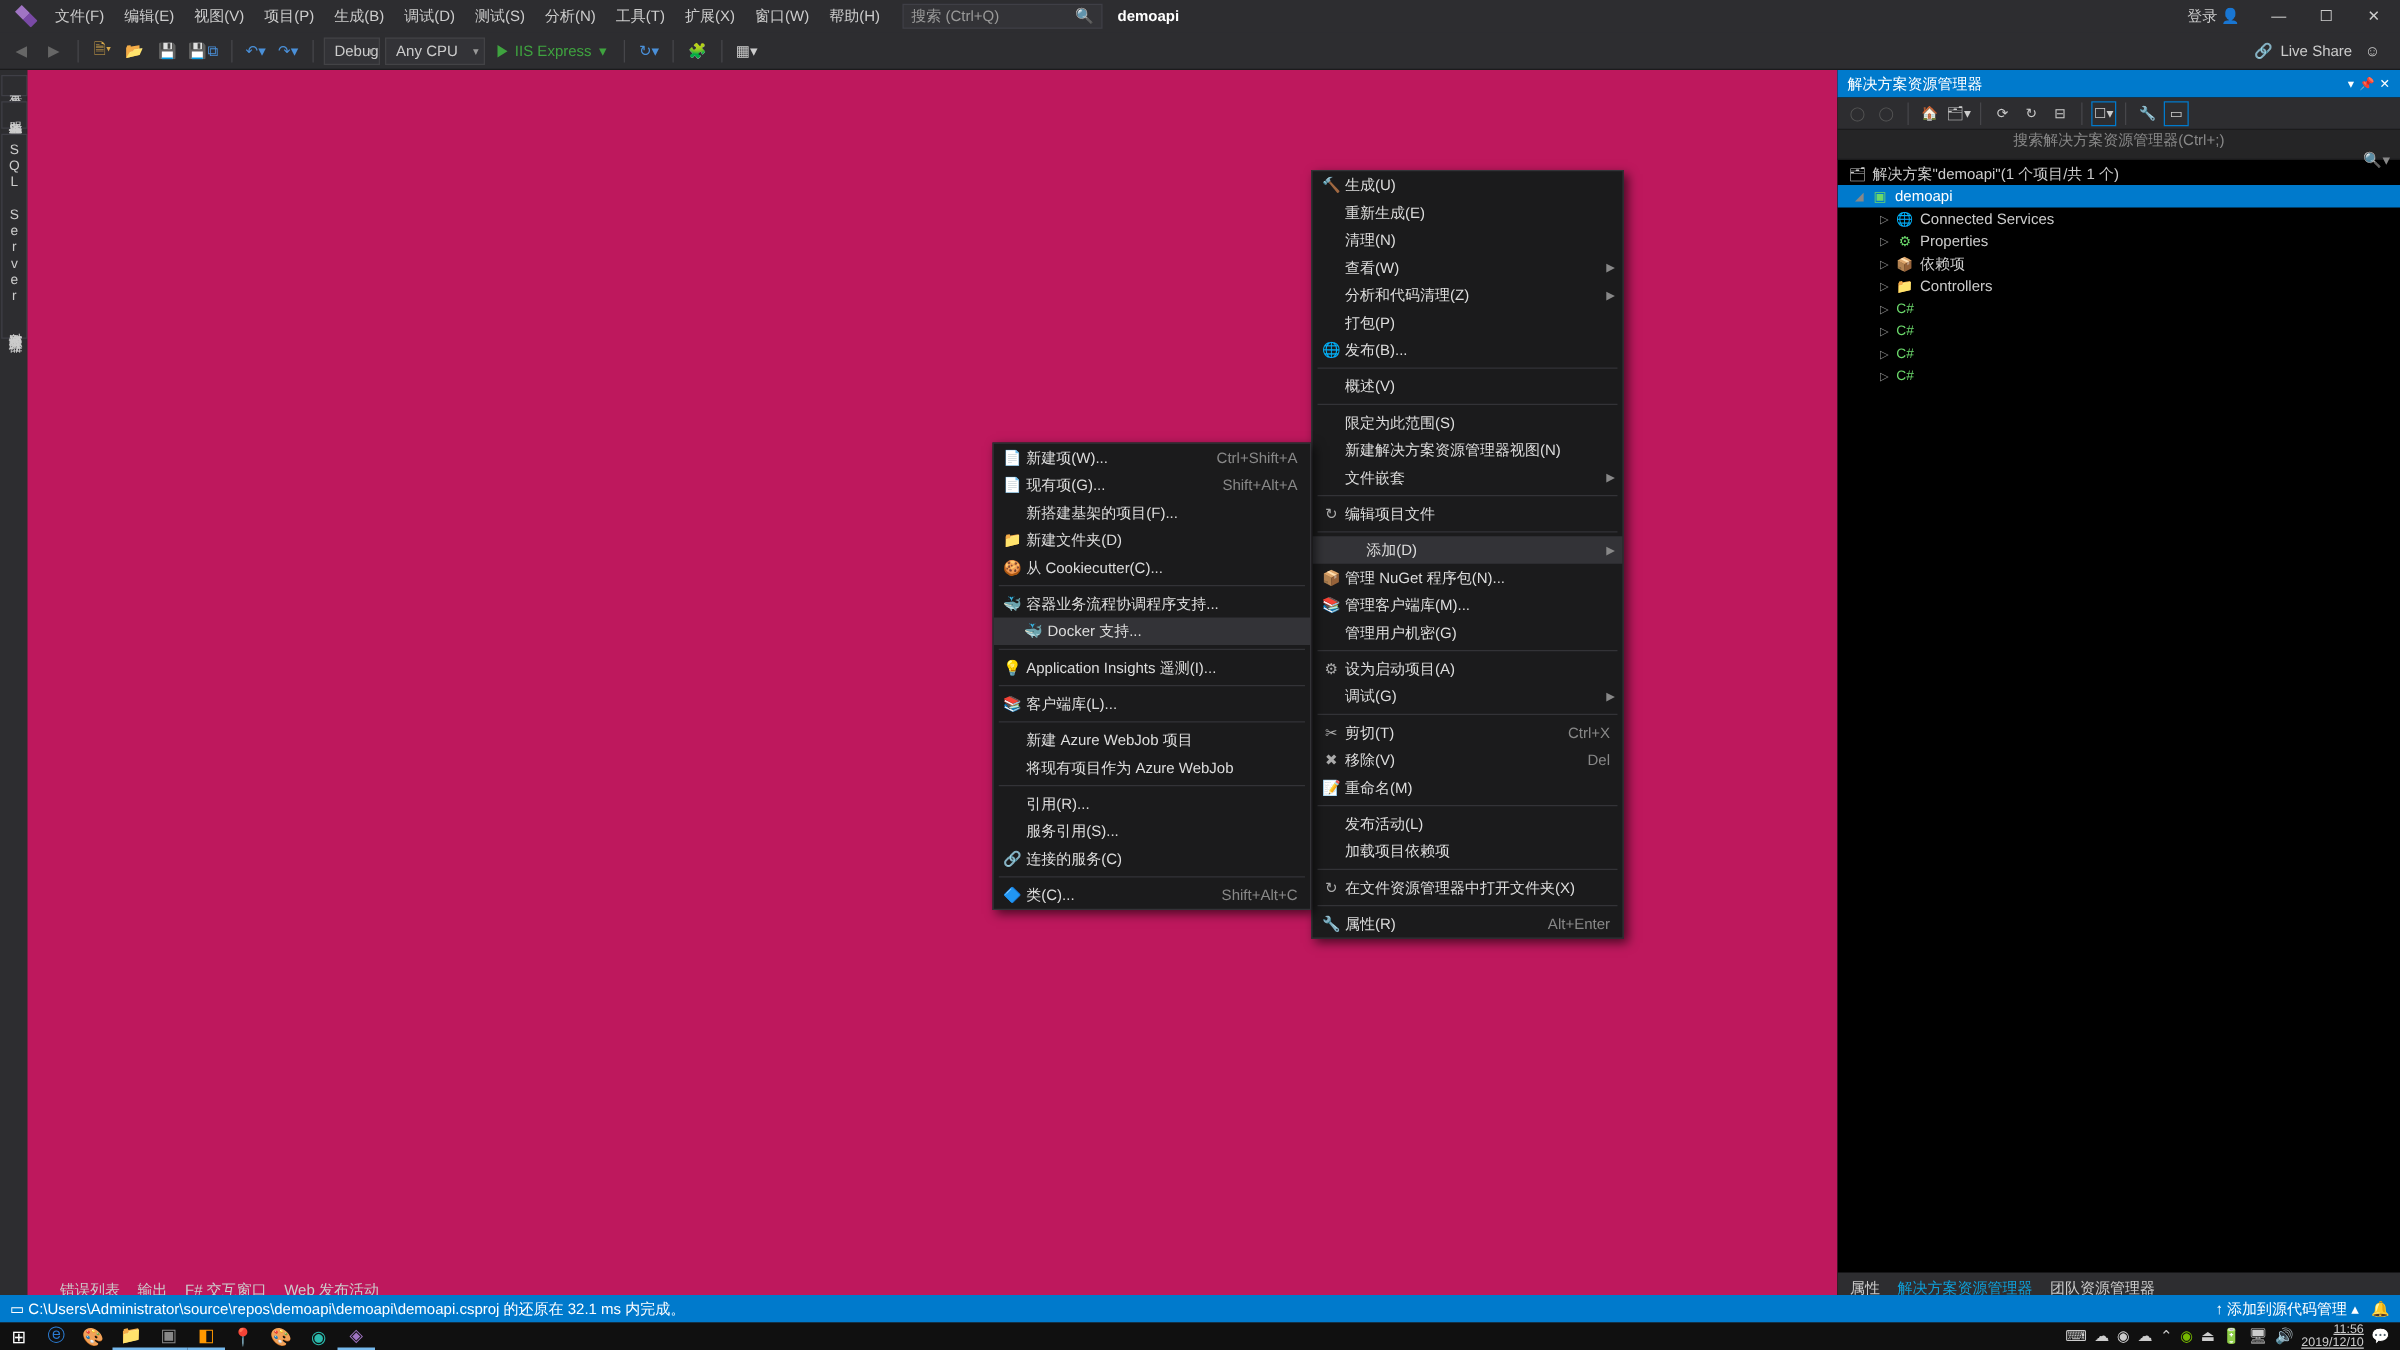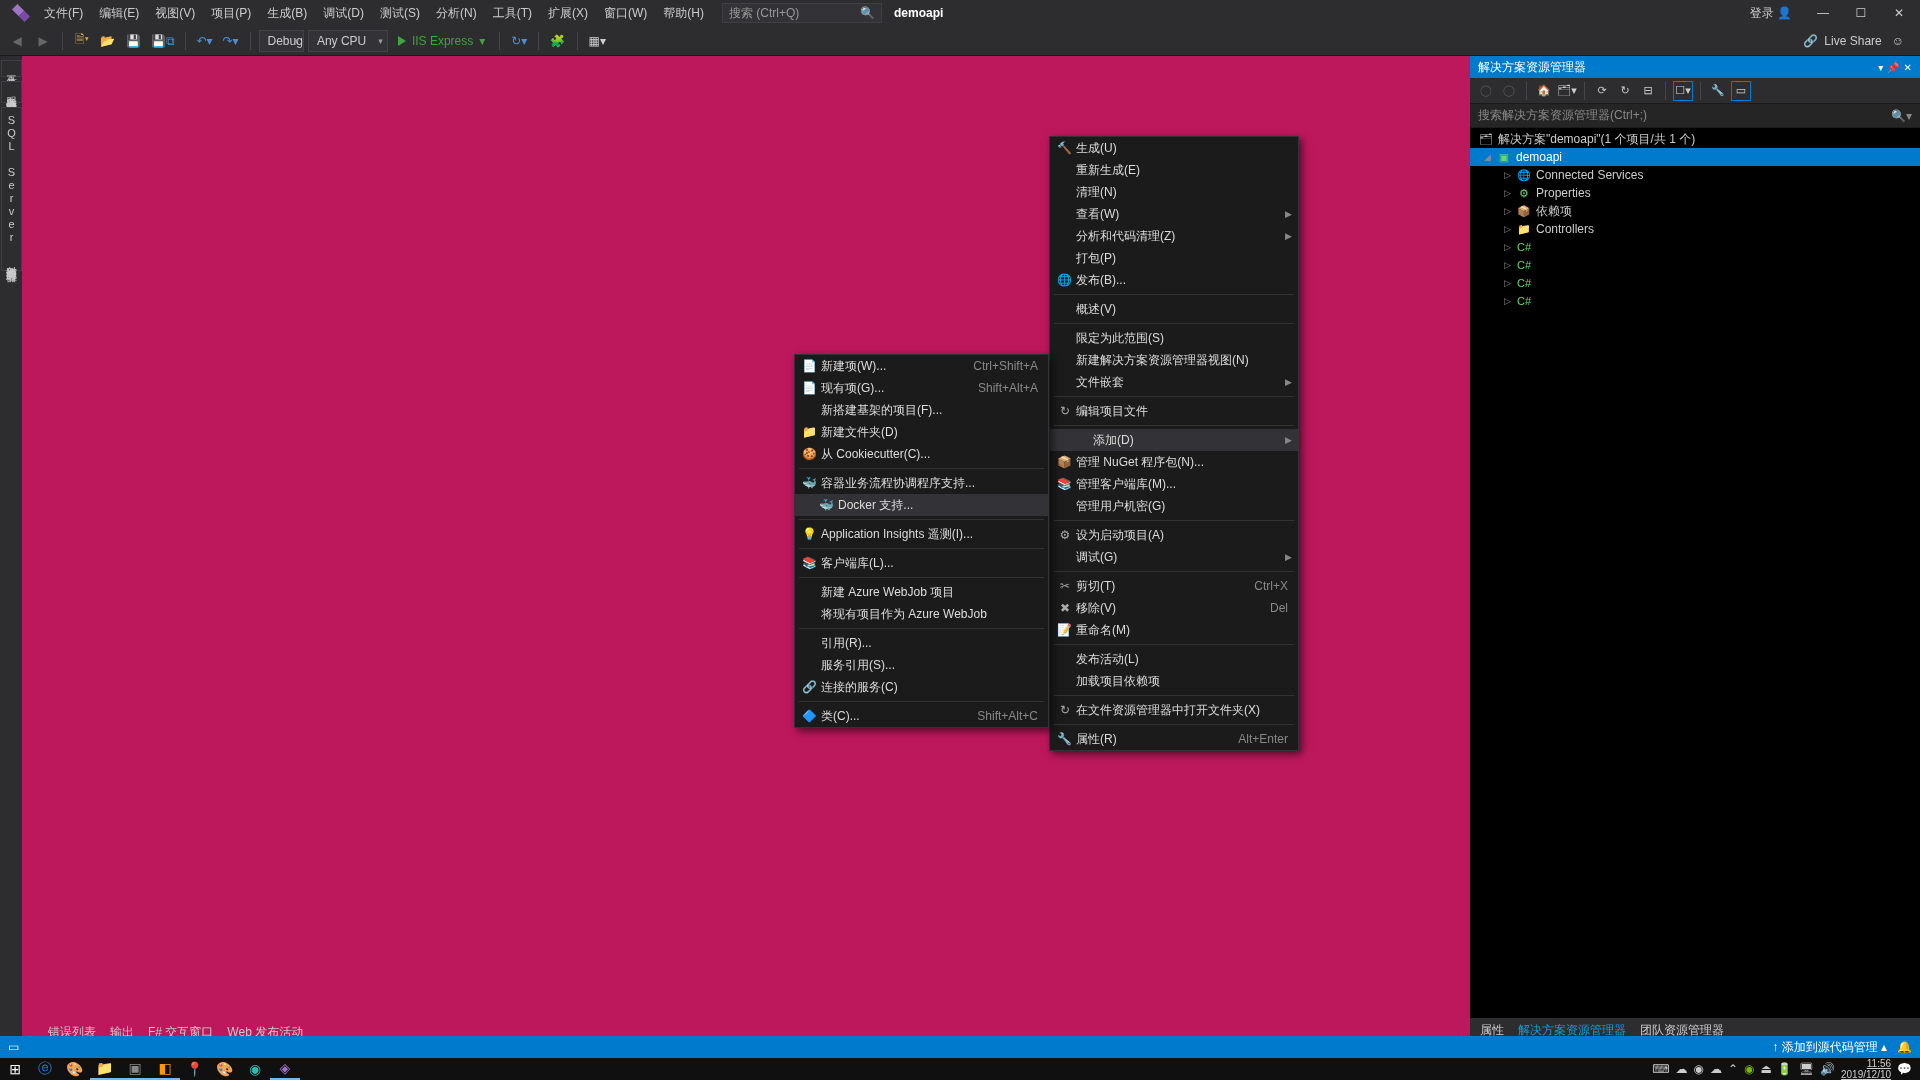--- a/index.html
+++ b/index.html
@@ -33,21 +33,21 @@
 .vtab { writing-mode: vertical-rl; text-orientation: upright; font-size: 11px; padding: 6px 2px; color: #ccc; letter-spacing: 1px; background: #2d2d30; margin-bottom: 2px; border: 1px solid #3f3f46; }
 .editor { flex: 1; background: #be185d; position: relative; }
 .right-panel { width: 450px; background: #000000; display: flex; flex-direction: column; position: relative; }
 
 
 .se-title { height: 22px; background: #007acc; color: #fff; display: flex; align-items: center; padding: 0 8px; font-size: 12px; }
 .se-title .right-icons { margin-left: auto; display: flex; gap: 4px; font-size: 10px; }
 .se-toolbar { height: 26px; background: #2d2d30; display: flex; align-items: center; padding: 0 6px; gap: 3px; border-bottom: 1px solid #1b1b1c; }
 .se-tb-btn { width: 20px; height: 20px; display: flex; align-items: center; justify-content: center; font-size: 11px; color: #ccc; }
 .se-tb-btn.boxed { border: 1px solid #007acc; }
-.se-search { height: 24px; background: #252526; border-bottom: 1px solid #1b1b1c; display: flex; align-items: center; padding: 0 8px; color: #888; }
+.se-search { height: 24px; background: #252526; border-bottom: 1px solid #1b1b1c; display: flex; align-items: center; padding: 0 8px; color: #888; flex-direction: column; }
 .se-search .mag { margin-left: auto; }
 .se-tree { flex: 1; padding: 2px 0; overflow: hidden; }
 .tree-row { height: 18px; display: flex; align-items: center; padding-left: 8px; font-size: 12px; }
 .tree-row.sel { background: #007acc; color: #fff; }
 .tree-arrow { width: 12px; font-size: 9px; color: #888; }
 .tree-icon { width: 16px; height: 14px; margin-right: 4px; display: flex; align-items: center; justify-content: center; font-size: 11px; }
 .se-bottom-tabs { height: 24px; background: #2d2d30; display: flex; align-items: center; padding: 0 10px; gap: 14px; }
 .bt-tab { font-size: 12px; color: #ccc; }
 .bt-tab.active { color: #0e9fd8; }
 
@@ -235,20 +235,21 @@
     <div class="se-bottom-tabs">
       <div class="bt-tab">属性</div>
       <div class="bt-tab active">解决方案资源管理器</div>
       <div class="bt-tab">团队资源管理器</div>
     </div>
   </div>
 </div>
 
 <div class="status">
   <span>▭</span>&nbsp;
+  <span>C:\Users\Administrator\source\repos\demoapi\demoapi\demoapi.csproj 的还原在 32.1 ms 内完成。</span>
   <div class="right">
     <span>↑ 添加到源代码管理 ▴</span>
     <span>🔔</span>
   </div>
 </div>
 
 <div class="taskbar">
   <div class="tb-icon" style="color:#fff">⊞</div>
   <div class="tb-icon" style="color:#2b7cd3">ⓔ</div>
   <div class="tb-icon">🎨</div>

